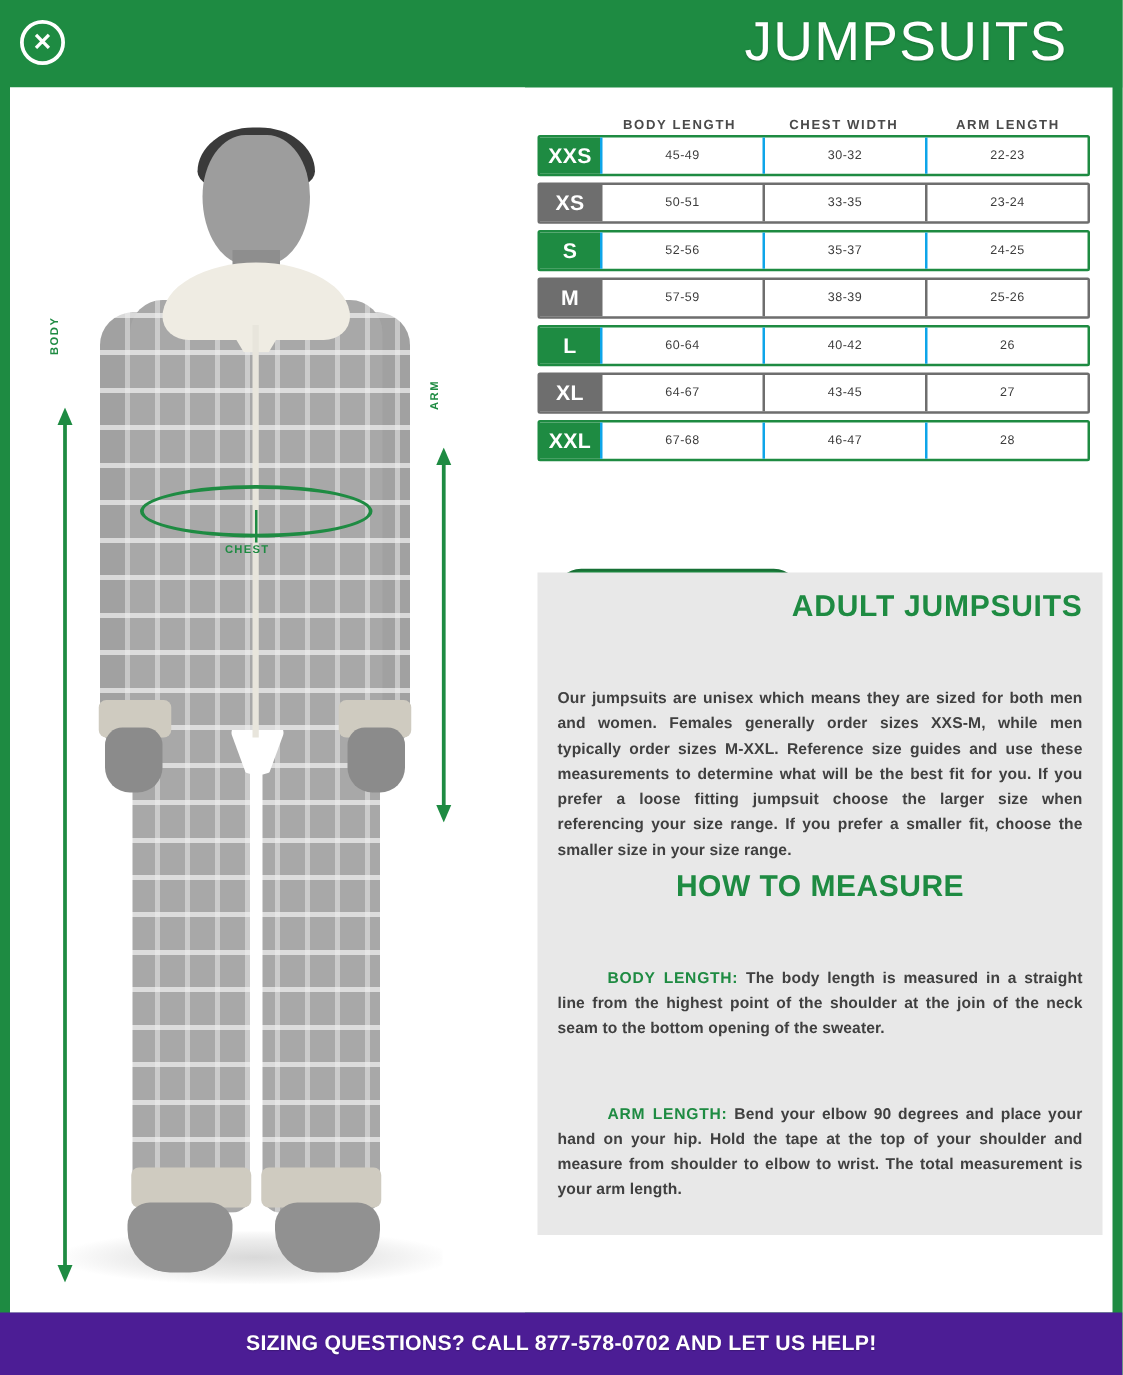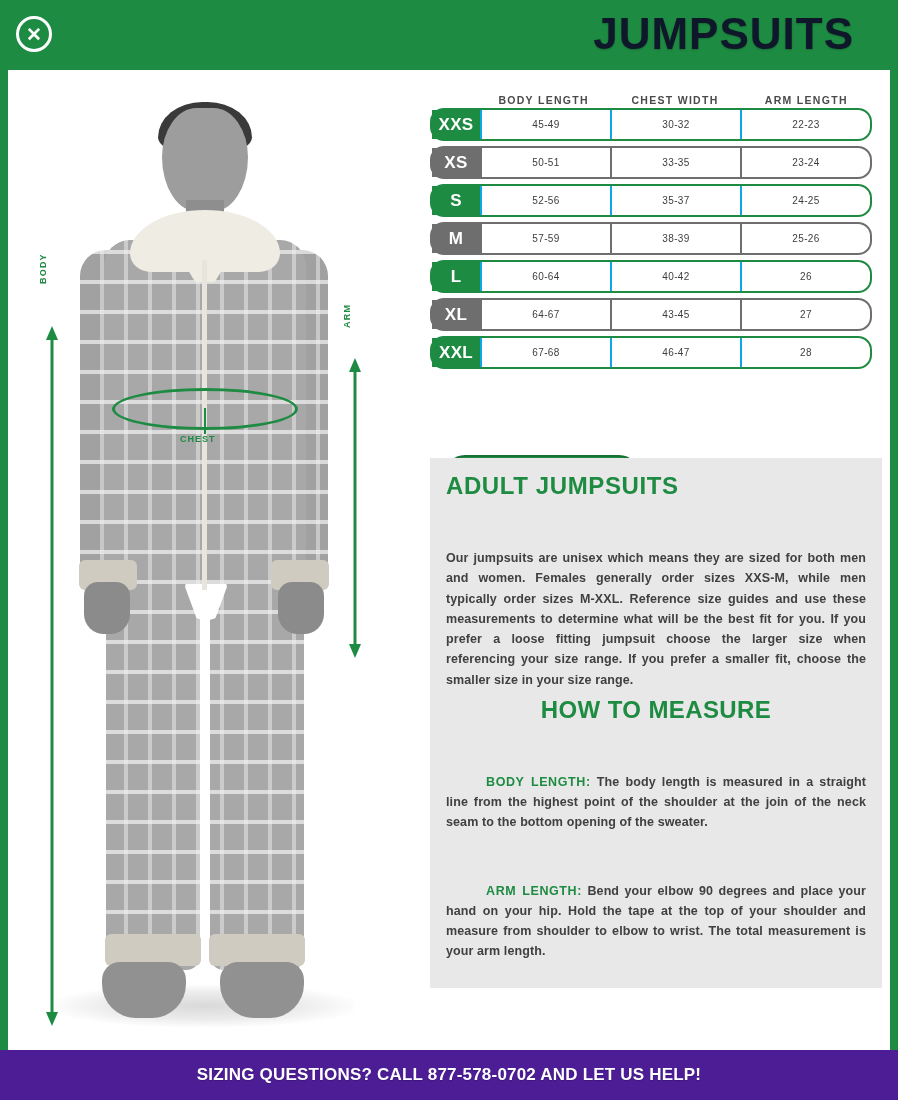--- a/index.html
+++ b/index.html
@@ -37,23 +37,23 @@
     justify-content: center;
     color: #ffffff;
     font-size: 19px;
     font-weight: bold;
     line-height: 1;
     cursor: pointer;
   }
   .header-title {
     position: absolute;
     right: 44px; top: 9px;
-    color: #0f172a;
+    color: #ffffff;
     font-size: 44px;
-    font-weight: bold;
+    font-weight: normal;
     letter-spacing: 1px;
     font-family: "Liberation Sans", sans-serif;
     text-shadow: 0 1px 2px rgba(0,0,0,0.22);
     text-align: center;
   }
 
   
   .canvas {
     position: absolute;
     left: 8px; top: 70px;
@@ -288,21 +288,21 @@
     font-weight: bold;
     color: #4a4a4a;
     letter-spacing: 1.3px;
     padding-bottom: 2px;
   }
   .size-row {
     display: flex;
     height: 33px;
     margin-bottom: 5px;
     border: 2px solid #1e8b42;
-    border-radius: 14px;
+    border-radius: 2px;
     background: #ffffff;
   }
   .size-row.alt { border-color: #6e6e6e; }
   .size-badge {
     width: 48px; flex: none;
     background: #1e8b42;
     color: #ffffff;
     font-size: 17px;
     font-weight: bold;
     display: flex;
@@ -344,21 +344,21 @@
 
   
   .info-panel {
     position: absolute;
     left: 10px; top: 388px;
     width: 452px;
     background: #e8e8e8;
     padding: 14px 16px 16px 16px;
   }
   .info-h1 {
-    text-align: left;
+    text-align: right;
     color: #1e8b42;
     font-size: 24px;
     font-weight: bold;
     letter-spacing: 0.6px;
     margin-bottom: 8px;
   }
   .info-p {
     font-size: 12.5px;
     line-height: 1.62;
     color: #404040;

